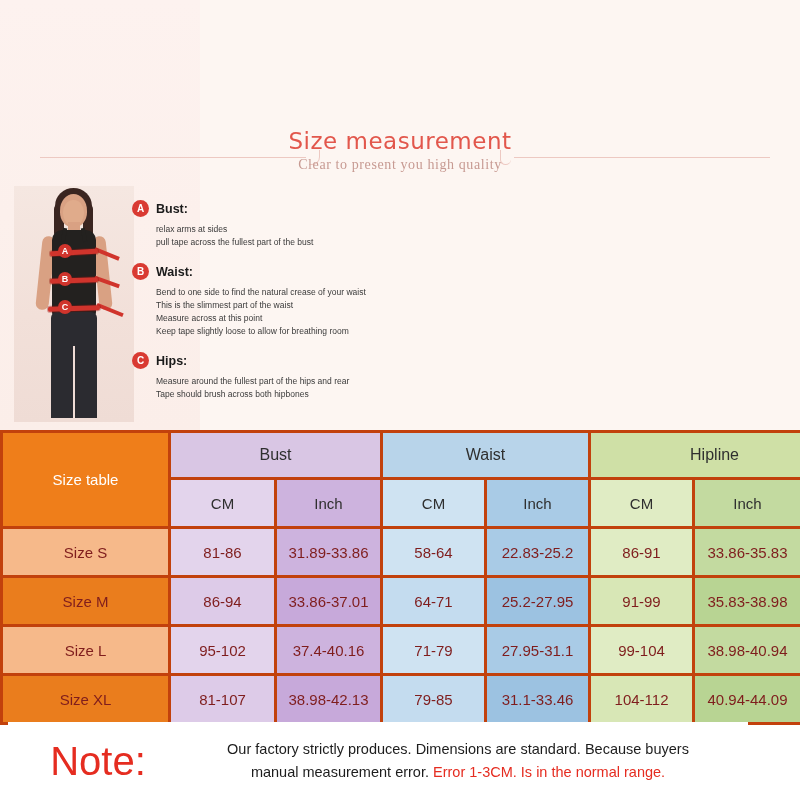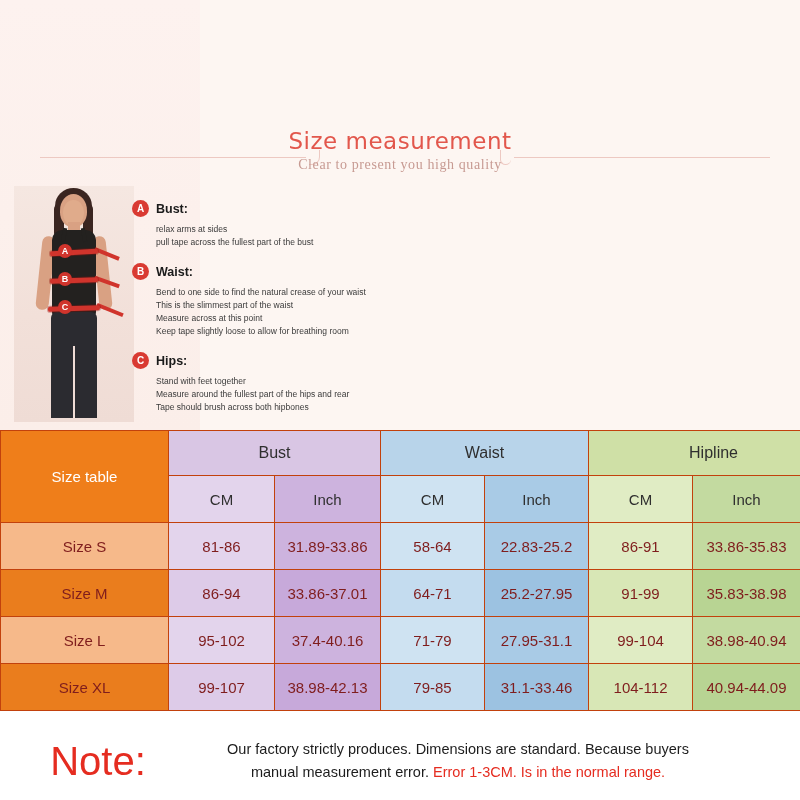--- a/index.html
+++ b/index.html
@@ -214,21 +214,21 @@
     position: absolute;
     left: 0; top: 430px;
     width: 800px;
   }
   table.size {
     border-collapse: collapse;
     width: 800px;
     table-layout: fixed;
   }
   table.size td, table.size th {
-    border: 1px solid #c2410c;
+    border: 3px solid #c2410c;
     text-align: center;
     font-family: "Liberation Sans", sans-serif;
     font-weight: normal;
   }
   .h-group { height: 42px; font-size: 16px; color: #2f2f2f; }
   .h-unit  { height: 44px; font-size: 15px; color: #2f2f2f; }
   .row td  { height: 44px; font-size: 15px; color: #7f1d1d; }
 
   .c-sizetable { background: #ef7e1a; color: #ffffff; font-size: 15px; }
   .c-sizecell  { background: #f6b98a; color: #3a2a1c; }
@@ -345,21 +345,20 @@
         <div class="ins-line">This is the slimmest part of the waist</div>
         <div class="ins-line">Measure across at this point</div>
         <div class="ins-line">Keep tape slightly loose to allow for breathing room</div>
       </div>
 
       <div class="ins-block">
         <div class="ins-head">
           <span class="badge">C</span>
           <span class="ins-title">Hips:</span>
         </div>
-        <div class="ins-line">Stand with feet together</div>
         <div class="ins-line">Measure around the fullest part of the hips and rear</div>
         <div class="ins-line">Tape should brush across both hipbones</div>
       </div>
 
     </div>
   </div>
 
   <div class="table-wrap">
     <table class="size">
       <colgroup>
@@ -412,21 +411,21 @@
         <td class="c-bust-cm">95-102</td>
         <td class="c-bust-in">37.4-40.16</td>
         <td class="c-waist-cm">71-79</td>
         <td class="c-waist-in">27.95-31.1</td>
         <td class="c-hip-cm">99-104</td>
         <td class="c-hip-in">38.98-40.94</td>
       </tr>
 
       <tr class="row">
         <td class="c-sizecell2">Size XL</td>
-        <td class="c-bust-cm2">99-107</td>
+        <td class="c-bust-cm2">81-107</td>
         <td class="c-bust-in2">38.98-42.13</td>
         <td class="c-waist-cm2">79-85</td>
         <td class="c-waist-in2">31.1-33.46</td>
         <td class="c-hip-cm2">104-112</td>
         <td class="c-hip-in2">40.94-44.09</td>
       </tr>
     </tbody>
       </table>
   </div>
 

